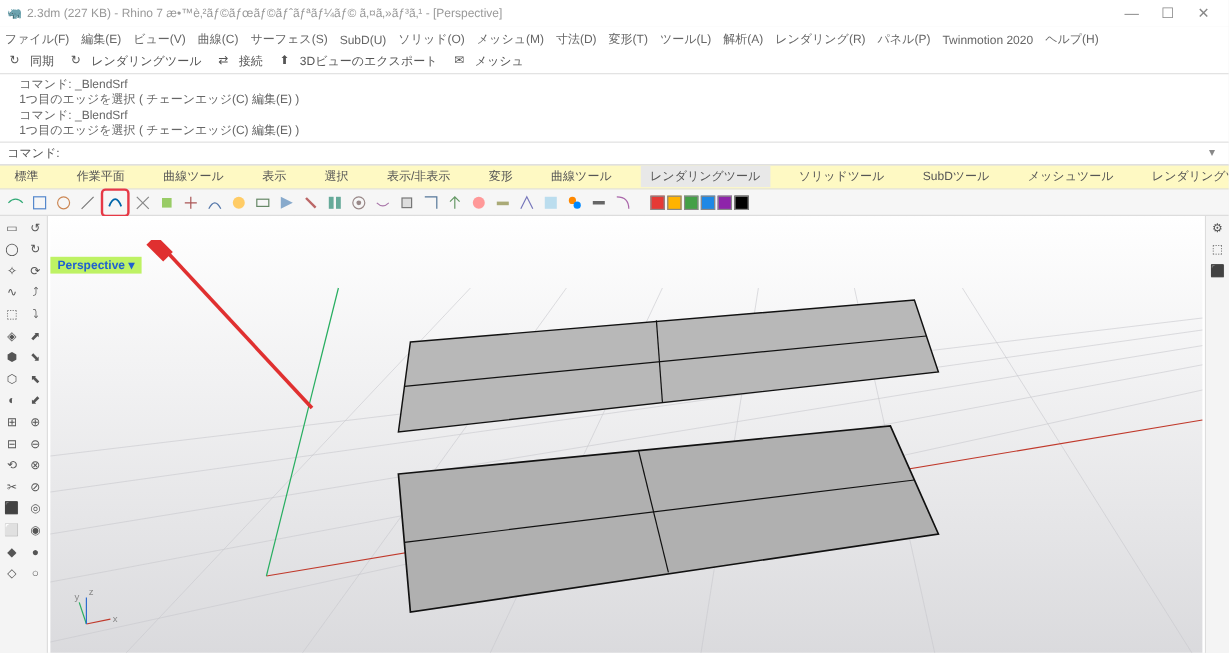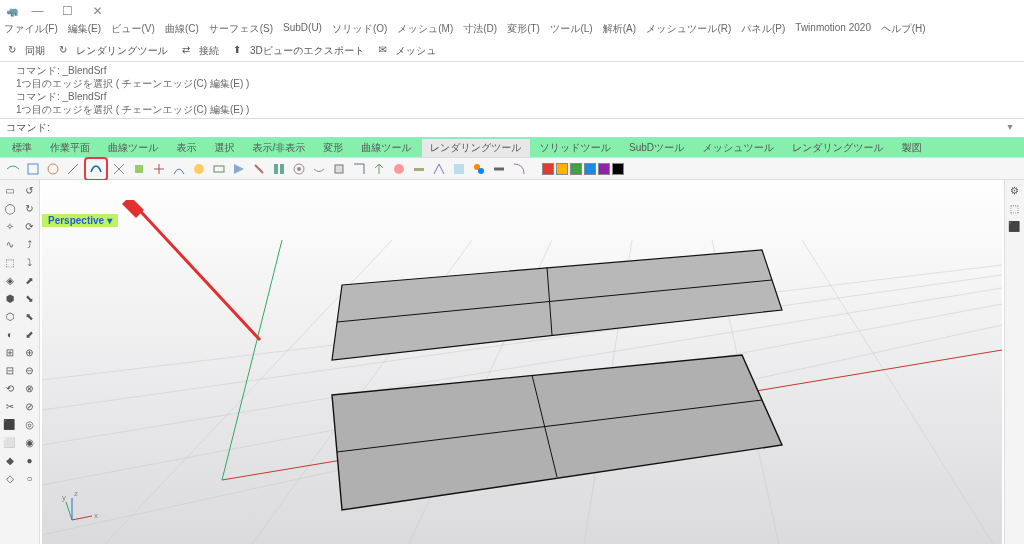--- a/index.html
+++ b/index.html
@@ -1,29 +1,29 @@
 <!DOCTYPE html>
 <html><head>
 <meta charset="utf-8">
 <style>
   * { margin: 0; padding: 0; box-sizing: border-box; font-family: "Meiryo UI", "MS Gothic", sans-serif; }
   body { background: #f0f0f0; width: 1024px; height: 544px; overflow: hidden; font-size: 10px; color: #555; }
   .titlebar { height: 22px; background: #fff; display: flex; align-items: center; padding: 0 6px; color: #999; }
   .titlebar .title { flex: 1; font-size: 10px; }
   .winbtn { width: 30px; height: 20px; display: flex; align-items: center; justify-content: center; color: #888; font-size: 12px; }
-  .menubar { height: 18px; background: #fff; display: flex; align-items: flex-start; padding: 0 4px; gap: 10px; color: #666; font-size: 10px; }
+  .menubar { height: 18px; background: #fff; display: flex; align-items: flex-end; padding: 0 4px; gap: 10px; color: #666; font-size: 10px; }
   .menubar span { white-space: nowrap; }
   .secondbar { height: 22px; background: #fff; border-bottom: 1px solid #ddd; display: flex; align-items: center; padding: 0 4px; gap: 6px; color: #555; font-size: 10px; }
   .secondbar .item { display: flex; align-items: center; gap: 3px; padding: 2px 4px; }
   .ico { width: 14px; height: 14px; display: inline-block; }
   .cmdhist { background: #fff; padding: 2px 16px; font-size: 10px; color: #666; line-height: 13px; border-bottom: 1px solid #ddd; }
   .cmdline { background: #fff; display: flex; align-items: flex-start; padding: 2px 6px; font-size: 10px; border-bottom: 1px solid #ccc; }
   .cmdline input { flex: 1; border: none; outline: none; font-size: 10px; background: #fff; }
   .cmdline .dd { width: 16px; text-align: center; color: #888; }
-  .tabrow { height: 20px; background: #86efac; border-bottom: 1px solid #ddd; display: flex; align-items: center; padding: 0 4px; gap: 2px; font-size: 10px; color: #555; }
+  .tabrow { height: 20px; background: #fef9c3; border-bottom: 1px solid #ddd; display: flex; align-items: flex-start; padding: 0 4px; gap: 16px; font-size: 10px; color: #555; }
   .tabrow .tab { padding: 2px 8px; white-space: nowrap; }
   .tabrow .tab.active { background: #e8e8e8; }
   .iconrow { height: 22px; background: #f6f6f6; border-bottom: 1px solid #ddd; display: flex; align-items: center; padding: 0 4px; gap: 2px; }
   .iconbtn { width: 18px; height: 18px; display: flex; align-items: center; justify-content: center; border-radius: 2px; }
   .iconbtn svg { pointer-events: none; }
   .highlight { border: 2px solid #e63946; border-radius: 4px; padding: 1px; }
   .colorbox { width: 12px; height: 12px; border: 1px solid #888; }
   .workarea { position: relative; display: flex; height: 378px; }
   .leftbar { width: 20px; background: #f4f4f4; display: flex; flex-direction: column; align-items: center; padding-top: 2px; gap: 2px; }
   .leftbar2 { width: 20px; background: #f4f4f4; display: flex; flex-direction: column; align-items: center; padding-top: 2px; gap: 2px; border-right: 1px solid #ddd; }
@@ -32,39 +32,40 @@
   .viewport { flex: 1; position: relative; background: #fff; overflow: hidden; }
   .vplabel { position: absolute; top: 2px; left: 2px; background: #bef264; padding: 1px 6px; font-size: 10px; color: #2060d0; font-weight: bold; z-index: 5; margin-top: 32px; }
   .vplabel::after { content: "▾"; margin-left: 3px; color: #2060d0; }
   .arrow { position: absolute; top: 20px; left: 80px; z-index: 6; }
 </style>
 </head>
 <body>
 
 <div class="titlebar">
   <span style="margin-right:4px;">🦏</span>
+  <span class="title">2.3dm (227 KB) - Rhino 7 æ•™è‚²ãƒ©ãƒœãƒ©ãƒˆãƒªãƒ¼ãƒ© ã‚¤ã‚»ãƒ³ã‚¹ - [Perspective]</span>
   <div class="winbtn">—</div>
   <div class="winbtn">☐</div>
   <div class="winbtn">✕</div>
 </div>
 
 <div class="menubar">
   <span>ファイル(F)</span>
   <span>編集(E)</span>
   <span>ビュー(V)</span>
   <span>曲線(C)</span>
   <span>サーフェス(S)</span>
   <span>SubD(U)</span>
   <span>ソリッド(O)</span>
   <span>メッシュ(M)</span>
   <span>寸法(D)</span>
   <span>変形(T)</span>
   <span>ツール(L)</span>
   <span>解析(A)</span>
-  <span>メッシュツール(R)</span>
+  <span>レンダリング(R)</span>
   <span>パネル(P)</span>
   <span>Twinmotion 2020</span>
   <span>ヘルプ(H)</span>
 </div>
 
 <div class="secondbar">
   <div class="item">
       <span class="ico">↻</span>
       <span>同期</span>
     </div>

